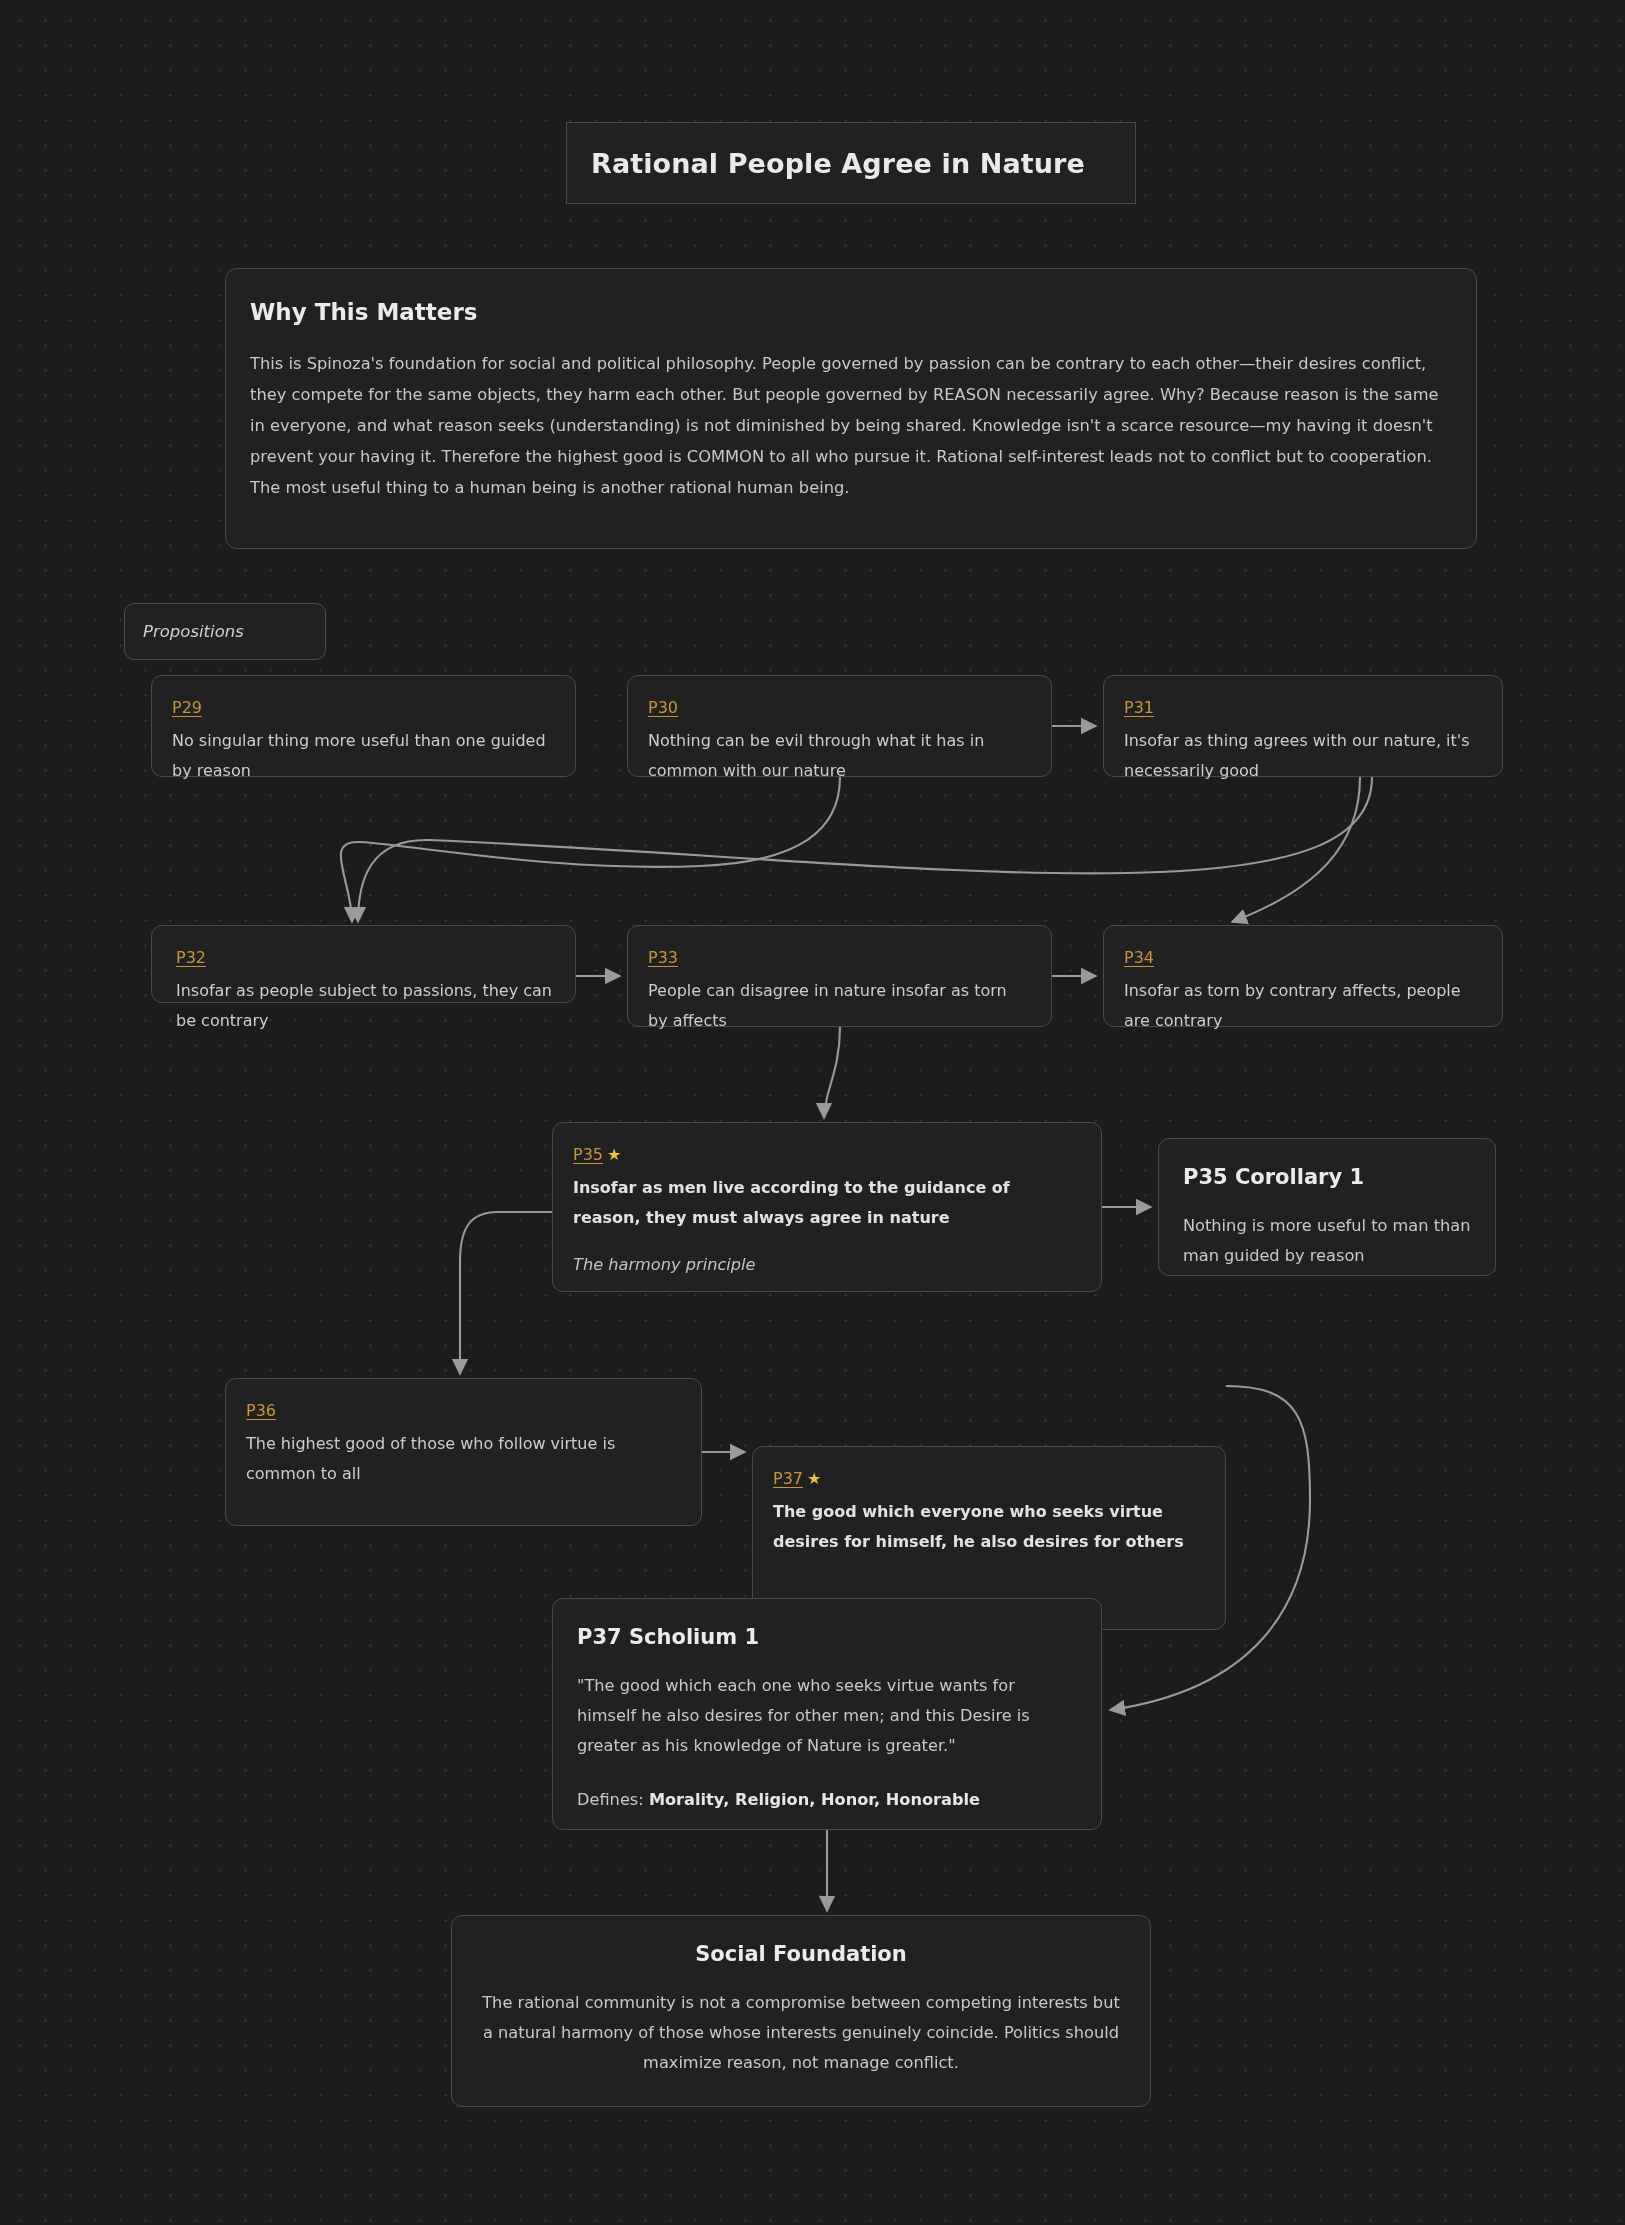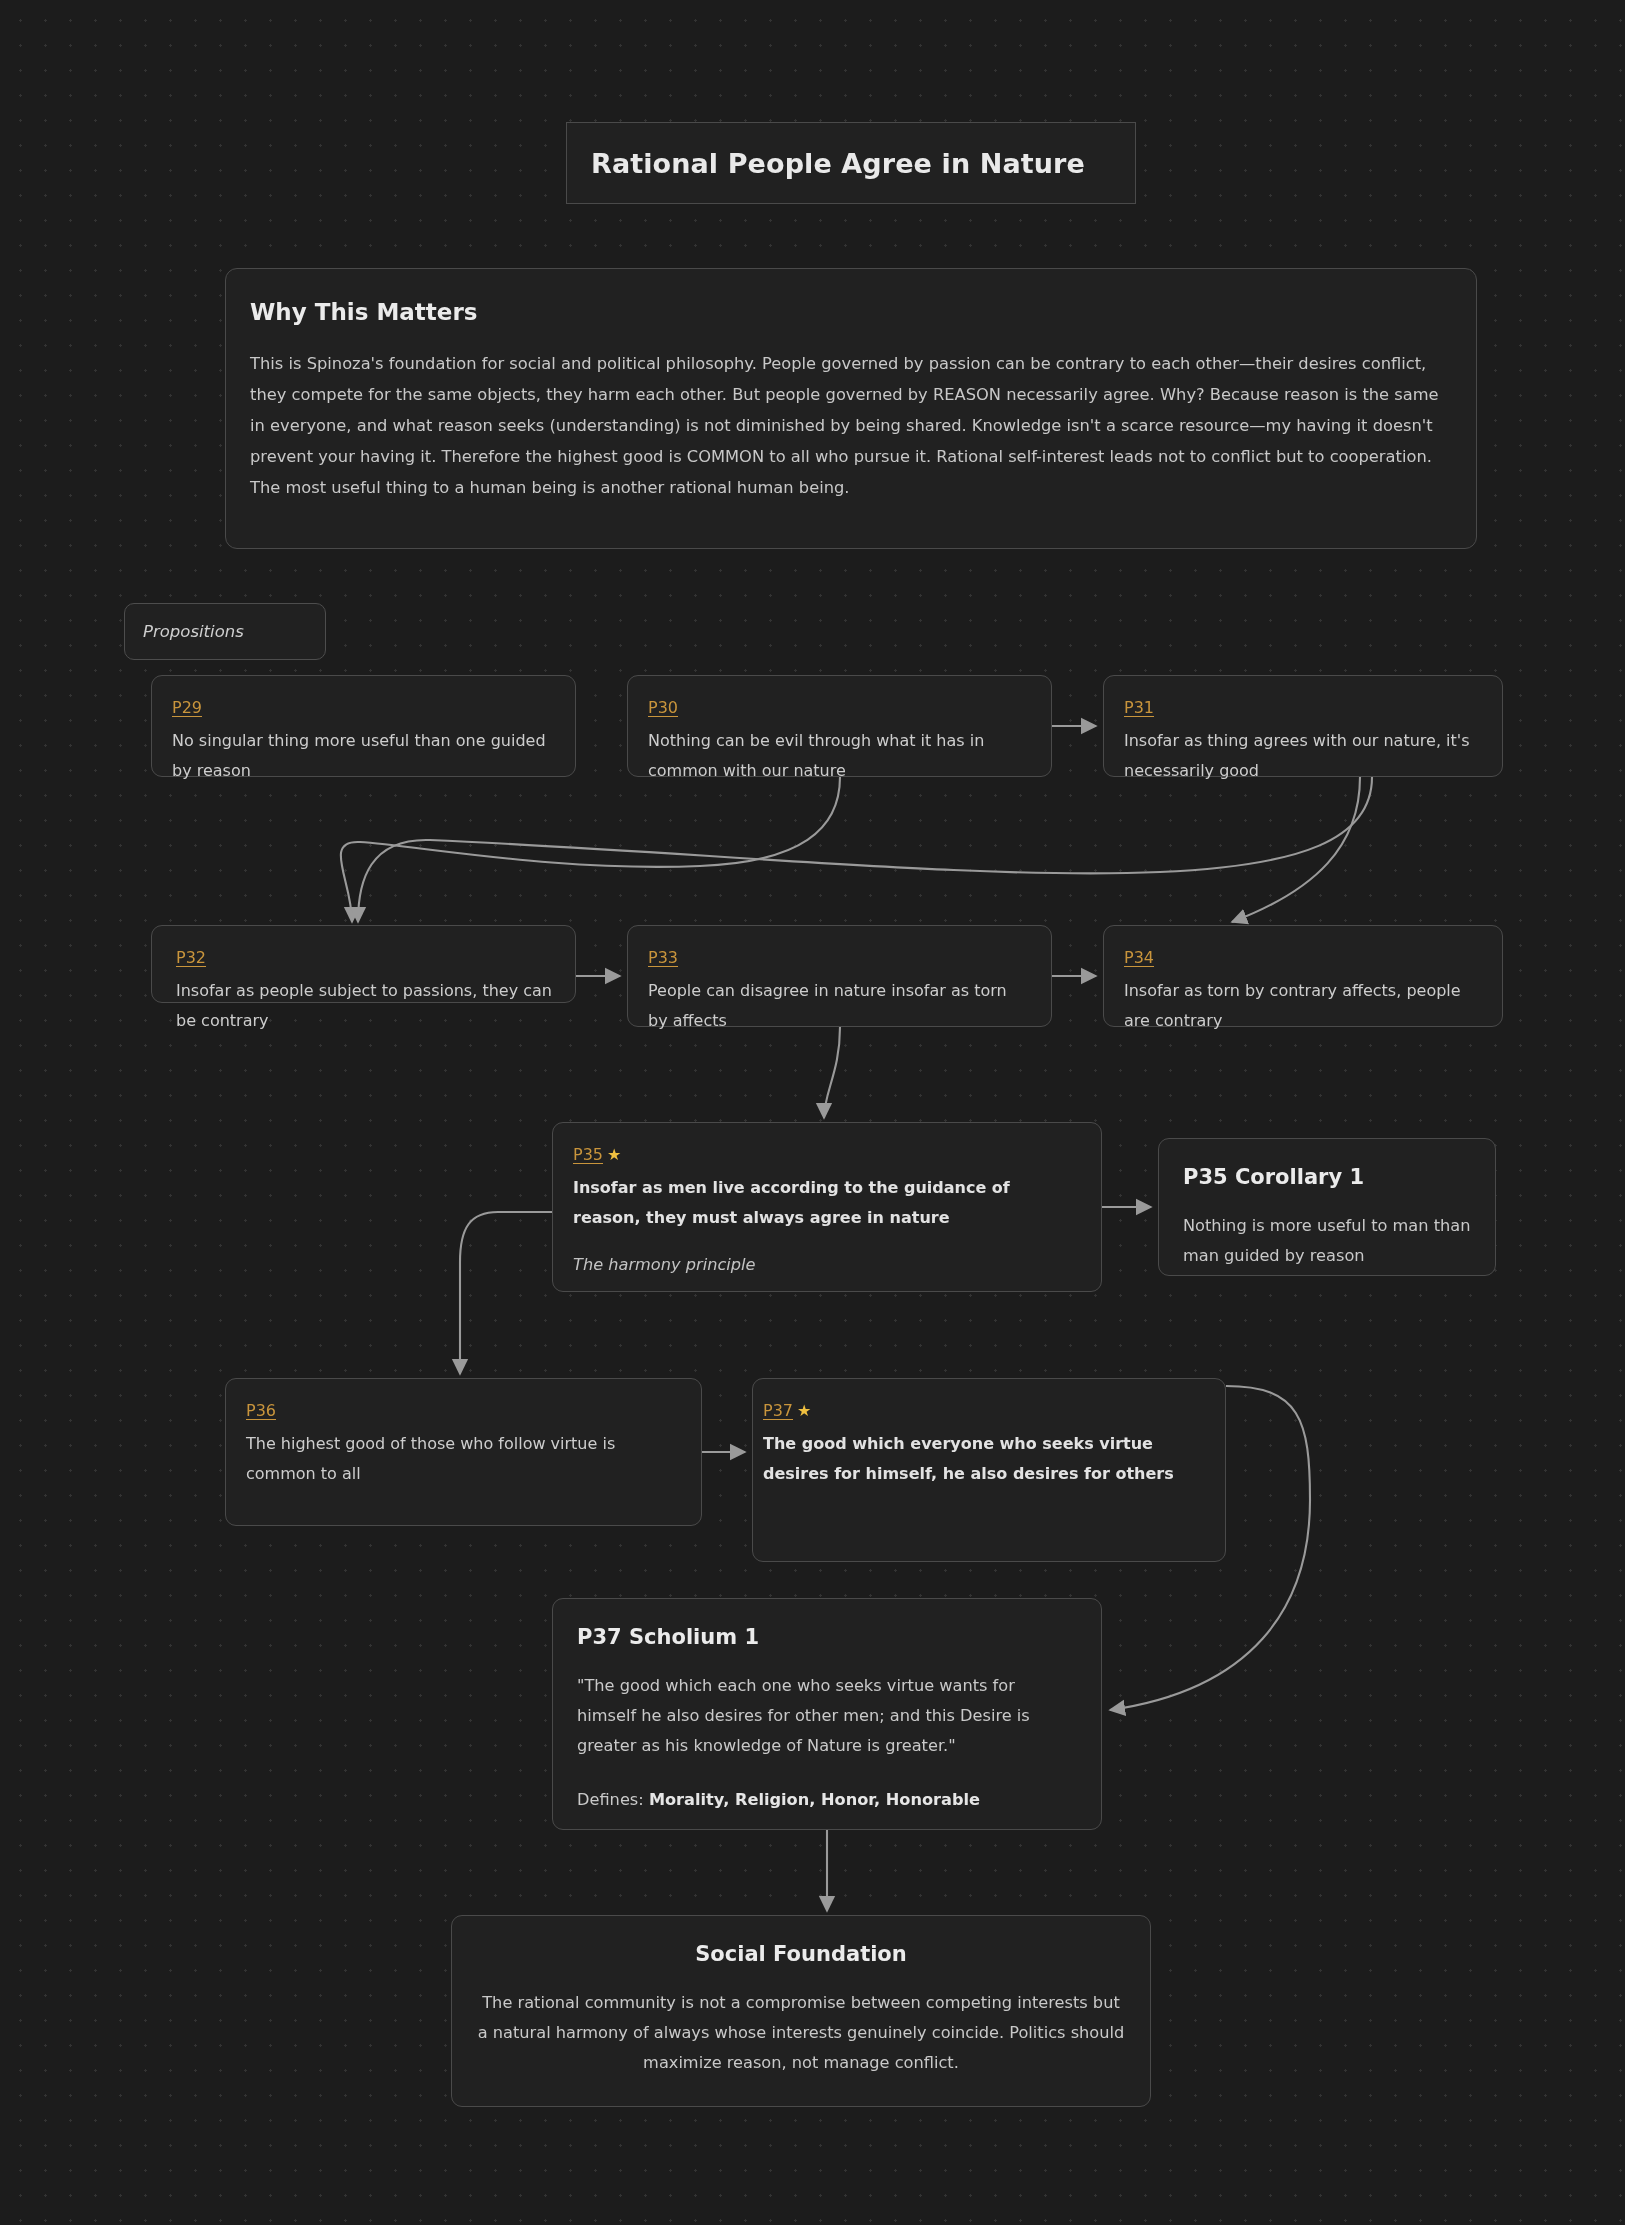--- a/index.html
+++ b/index.html
@@ -137,21 +137,21 @@
   #node-p31 { left: 1103px; top: 675px; width: 400px; height: 102px; }
 
   #node-p32 { left: 151px; top: 925px; width: 425px; height: 78px; padding-left: 24px; }
   #node-p33 { left: 627px; top: 925px; width: 425px; height: 102px; }
   #node-p34 { left: 1103px; top: 925px; width: 400px; height: 102px; }
 
   #node-p35 { left: 552px; top: 1122px; width: 550px; height: 170px; }
   #node-p35c { left: 1158px; top: 1138px; width: 338px; height: 138px; }
 
   #node-p36 { left: 225px; top: 1378px; width: 477px; height: 148px; }
-  #node-p37 { left: 752px; top: 1378px; width: 474px; height: 184px; padding-left: 10px; }
+  #node-p37 { left: 752px; top: 1446px; width: 474px; height: 184px; }
 
   #node-p37s { left: 552px; top: 1598px; width: 550px; height: 232px; }
   #node-social { left: 451px; top: 1915px; width: 700px; height: 192px; text-align: center; }
 </style>
 </head>
 <body>
 
 <div id="canvas">
 
   <svg id="edges" viewBox="0 0 1625 2225" width="1625" height="2225">
@@ -256,16 +256,16 @@
 
   <div class="node titled" id="node-p37s">
     <div class="h">P37 Scholium 1</div>
     <div class="b">"The good which each one who seeks virtue wants for himself he also desires for other men; and this Desire is greater as his knowledge of Nature is greater."</div>
     <div class="b"><span>Defines:</span>
       <b>Morality, Religion, Honor, Honorable</b></div>
   </div>
 
   <div class="node titled" id="node-social">
     <div class="h">Social Foundation</div>
-    <div class="b">The rational community is not a compromise between competing interests but a natural harmony of always whose interests genuinely coincide. Politics should maximize reason, not manage conflict.</div>
+    <div class="b">The rational community is not a compromise between competing interests but a natural harmony of those whose interests genuinely coincide. Politics should maximize reason, not manage conflict.</div>
   </div>
 
 </div>
 
 </body></html>

